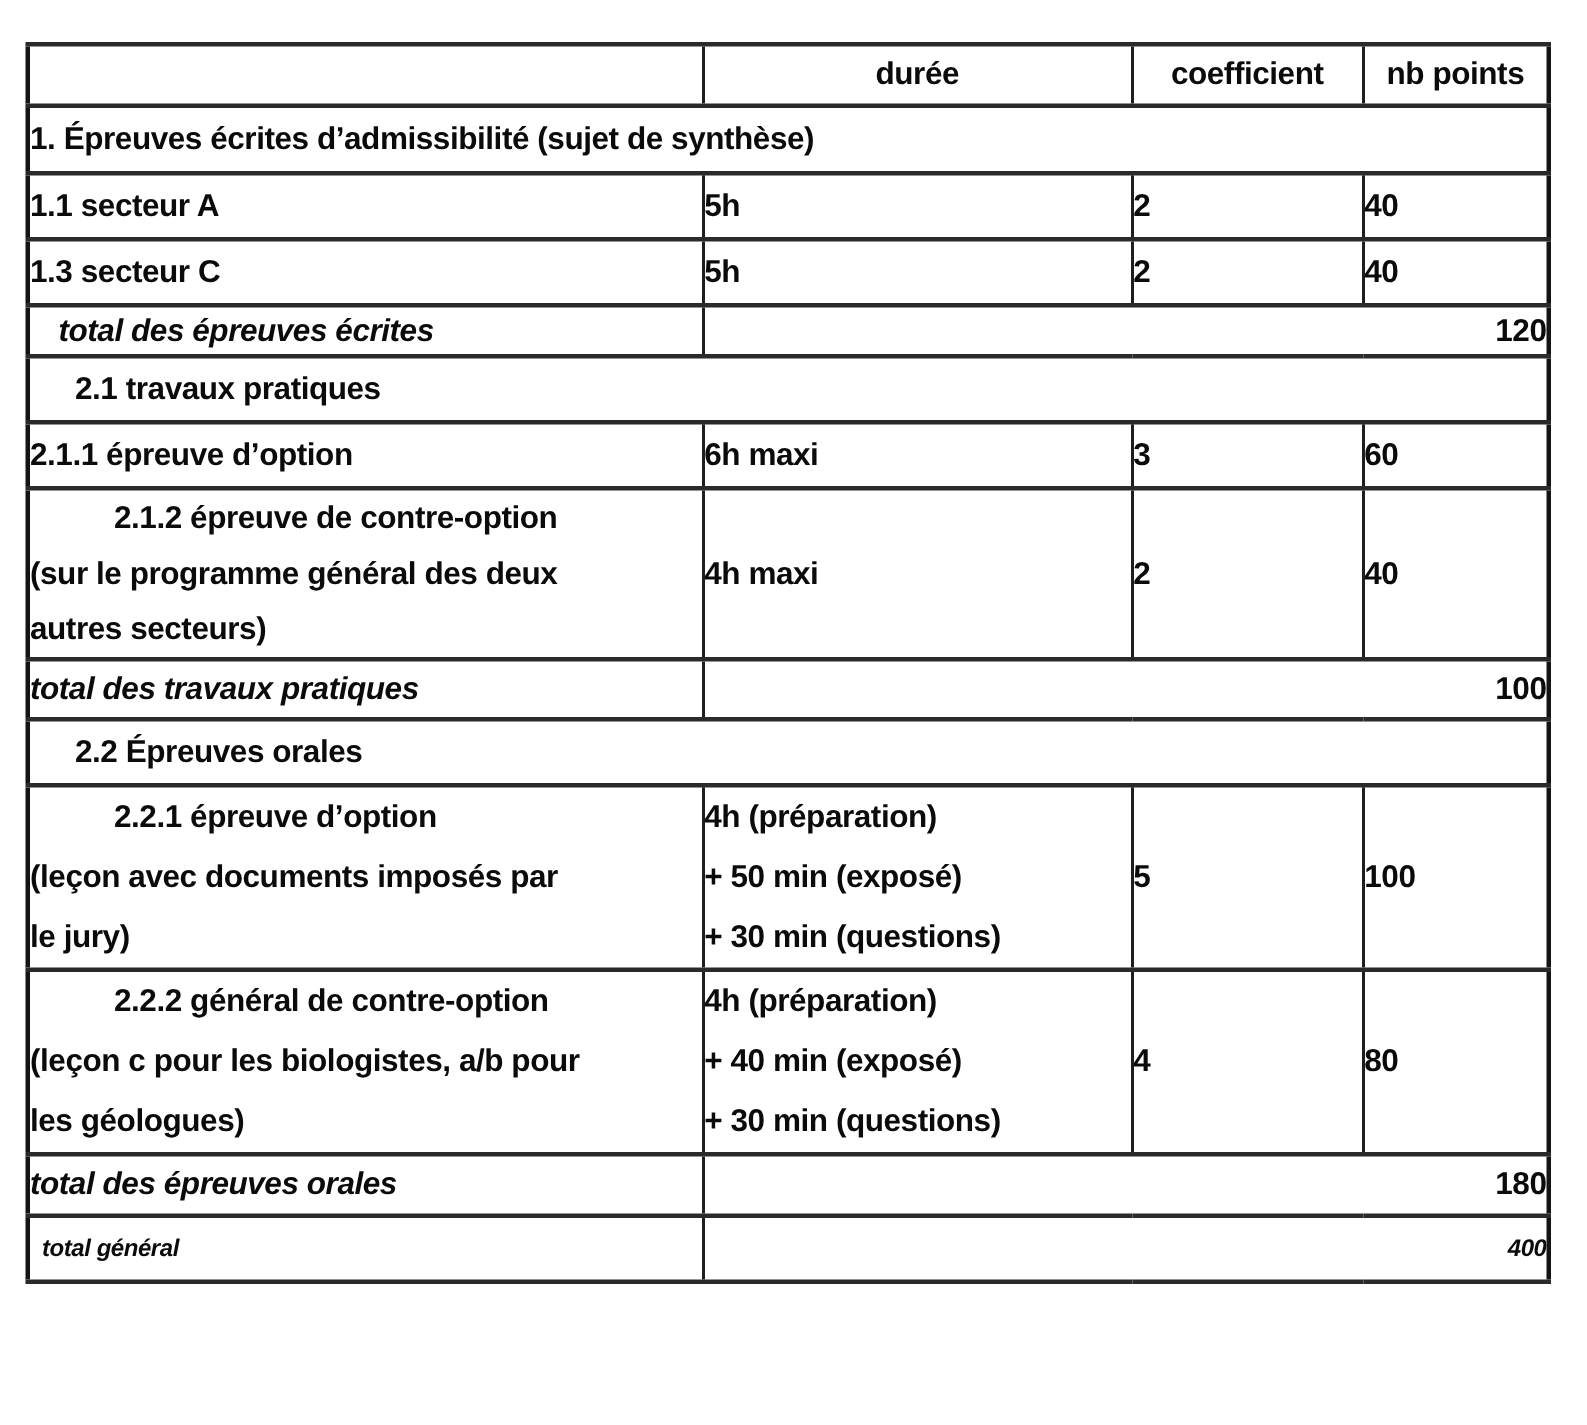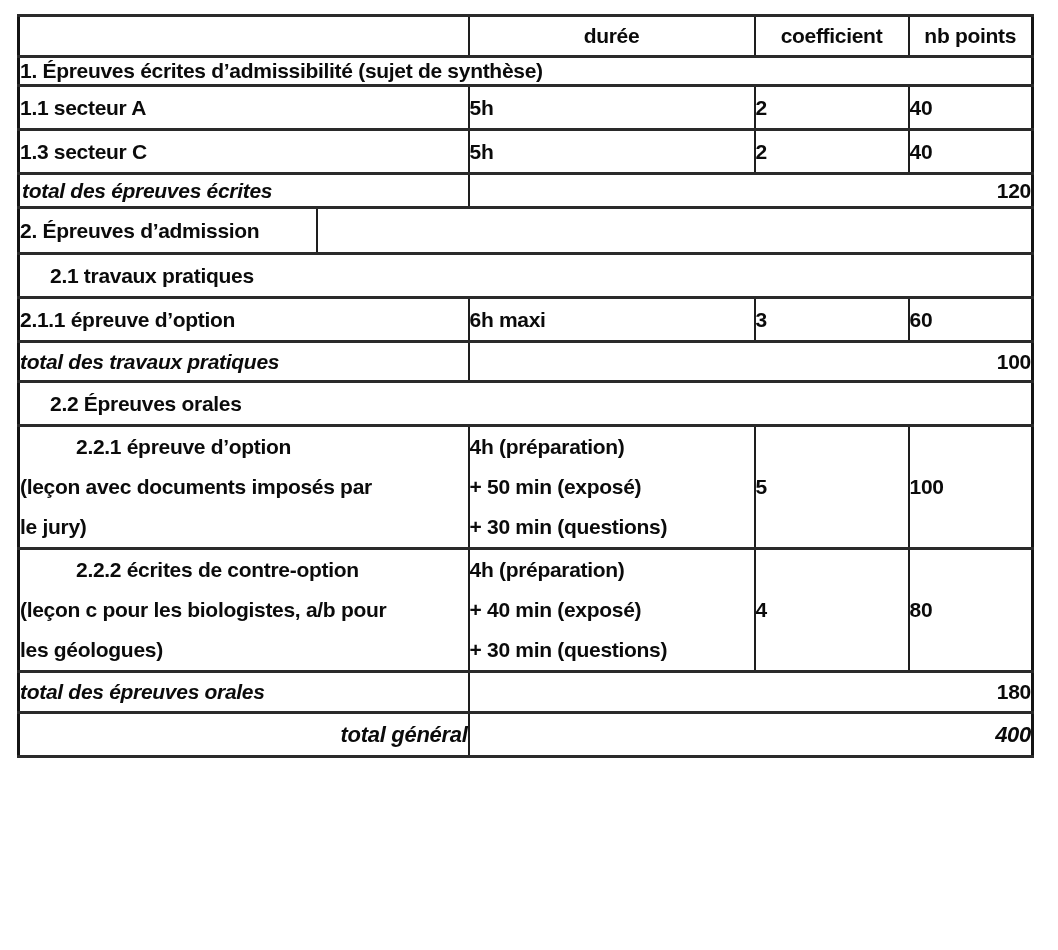--- a/index.html
+++ b/index.html
@@ -10,21 +10,21 @@
   .page {
     position: relative;
     width: 1058px;
     height: 950px;
     background: #ffffff;
     font-family: "Liberation Sans", "DejaVu Sans", sans-serif;
   }
   table.exam {
     position: absolute;
     left: 17px;
-    top: 14px;
+    top: 28px;
     width: 1014px;
     border-collapse: collapse;
     table-layout: fixed;
     border: 3px solid #141414;
   }
   table.exam td {
     border-left: 2px solid #1e1e1e;
     border-right: 2px solid #1e1e1e;
     border-top: 3px solid #2a2a2a;
     border-bottom: 3px solid #2a2a2a;
@@ -63,29 +63,28 @@
   .lh37 { line-height: 37px; }
   .lh40 { line-height: 40px; }
   .line  { display: block; white-space: nowrap; }
   .line.first { padding-left: 56px; }
   .cline { display: block; white-space: nowrap; }
   
   td.tot-lbl {
     font-style: italic;
     padding-left: 30px;
   }
-  td.tot-lbl.lvl1 { padding-left: 2px; }
+  td.tot-lbl.lvl1 { padding-left: 19px; }
   td.tot-val {
     text-align: right;
     padding-right: 12px;
   }
   tr.grand td {
-    font-size: 22px;
+    font-size: 16px;
     font-style: italic;
-    text-align: right;
   }
   tr.grand td.tot-lbl { padding-left: 8px; }
 </style>
 </head>
 <body>
 
 <div class="page">
   <table class="exam">
     <colgroup>
       <col style="width:450px">
@@ -95,21 +94,21 @@
     </colgroup>
 
     <tbody>
         <tr style="height:41px">
       <td class="lbl"></td>
       <td class="colhead">durée</td>
       <td class="colhead">coefficient</td>
       <td class="colhead">nb points</td>
     </tr>
 
-    <tr style="height:29px">
+    <tr style="height:45px">
       <td class="sec" colspan="4">1. Épreuves écrites d’admissibilité (sujet de synthèse)</td>
     </tr>
 
     <tr style="height:44px">
       <td class="ind1">1.1 secteur A</td>
       <td class="num">5h</td>
       <td class="num">2</td>
       <td class="num">40</td>
     </tr>
 
@@ -119,35 +118,42 @@
       <td class="num">5h</td>
       <td class="num">2</td>
       <td class="num">40</td>
     </tr>
 
     <tr style="height:34px">
       <td class="tot-lbl lvl1">total des épreuves écrites</td>
       <td class="tot-val" colspan="3">120</td>
     </tr>
 
-    <tr style="height:46px">
-      <td class="sec sec2" colspan="4"><span>2. Épreuves d’admission</span><span class="notch"></span></td>
-    </tr>
 
     <tr style="height:44px">
       <td class="sec sub" colspan="4">2.1 travaux pratiques</td>
     </tr>
 
     <tr style="height:44px">
       <td class="ind2">2.1.1 épreuve d’option</td>
       <td class="num">6h maxi</td>
       <td class="num">3</td>
       <td class="num">60</td>
     </tr>
 
+    <tr style="height:111px">
+      <td class="lbl top lh37">
+        <span class="line first">2.1.2 épreuve de contre-option</span>
+        <span class="line">(sur le programme général des deux</span>
+        <span class="line">autres secteurs)</span>
+      </td>
+      <td class="num top lh37">4h maxi</td>
+      <td class="num top lh37">2</td>
+      <td class="num top lh37">40</td>
+    </tr>
 
     <tr style="height:40px">
       <td class="tot-lbl">total des travaux pratiques</td>
       <td class="tot-val" colspan="3">100</td>
     </tr>
 
     <tr style="height:44px">
       <td class="sec sub" colspan="4">2.2 Épreuves orales</td>
     </tr>
 
@@ -161,21 +167,21 @@
         <span class="cline">4h (préparation)</span>
         <span class="cline">+ 50 min (exposé)</span>
         <span class="cline">+ 30 min (questions)</span>
       </td>
       <td class="num top lh40">5</td>
       <td class="num top lh40">100</td>
     </tr>
 
     <tr style="height:120px">
       <td class="lbl top lh40">
-        <span class="line first">2.2.2 écrites de contre-option</span>
+        <span class="line first">2.2.2 général de contre-option</span>
         <span class="line">(leçon c pour les biologistes, a/b pour</span>
         <span class="line">les géologues)</span>
       </td>
       <td class="top lh40">
         <span class="cline">4h (préparation)</span>
         <span class="cline">+ 40 min (exposé)</span>
         <span class="cline">+ 30 min (questions)</span>
       </td>
       <td class="num top lh40">4</td>
       <td class="num top lh40">80</td>

